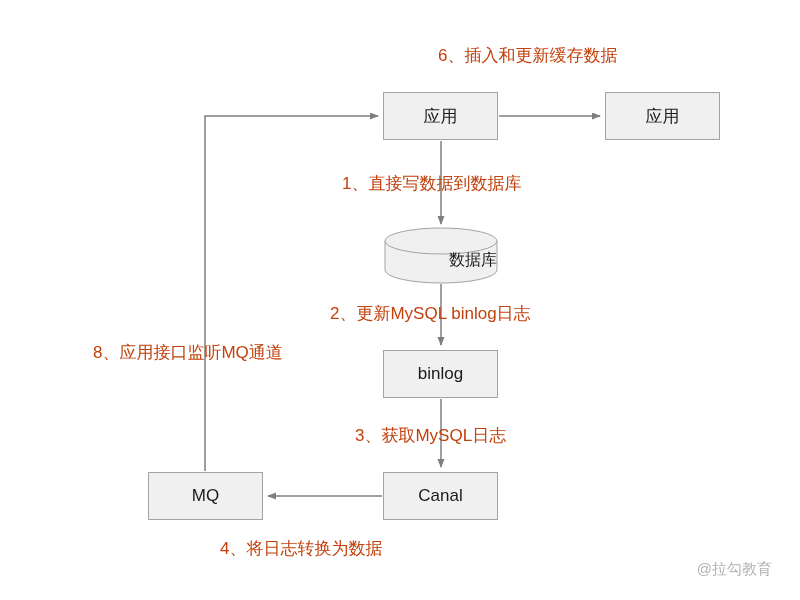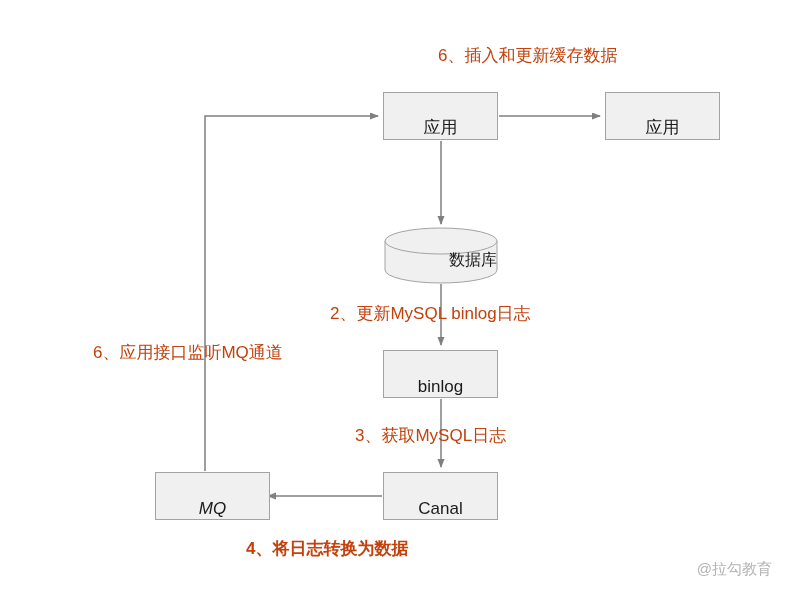--- a/index.html
+++ b/index.html
@@ -21,21 +21,21 @@
     top: 0;
   }
   .node {
     position: absolute;
     width: 115px;
     height: 48px;
     background: #f0f0f0;
     border: 1px solid #a3a3a3;
     box-sizing: border-box;
     display: flex;
-    align-items: flex-end;
+    align-items: center;
     justify-content: center;
     font-size: 17px;
     color: #1a1a1a;
   }
   .cyl-label {
     position: absolute;
     left: 385px;
     top: 250px;
     width: 112px;
     text-align: right;
@@ -99,25 +99,26 @@
   <div class="cyl-label">数据库</div>
 
   <div class="node" style="left:383px; top:350px;">
     <span>binlog</span>
   </div>
 
   <div class="node" style="left:383px; top:472px;">
     <span>Canal</span>
   </div>
 
-  <div class="node" style="left:155px; top:472px;font-style:italic;">
+  <div class="node" style="left:148px; top:472px;">
     <span>MQ</span>
   </div>
 
   <div class="step-label" style="left:438px; top:44px;">6、插入和更新缓存数据</div>
+  <div class="step-label" style="left:342px; top:172px;">1、直接写数据到数据库</div>
   <div class="step-label" style="left:330px; top:302px;">2、更新MySQL binlog日志</div>
   <div class="step-label" style="left:355px; top:424px;">3、获取MySQL日志</div>
-  <div class="step-label" style="left:246px; top:537px;font-weight:bold;">4、将日志转换为数据</div>
-  <div class="step-label" style="left:93px; top:341px;">6、应用接口监听MQ通道</div>
+  <div class="step-label" style="left:220px; top:537px;">4、将日志转换为数据</div>
+  <div class="step-label" style="left:93px; top:341px;">8、应用接口监听MQ通道</div>
 
   <div class="watermark">@拉勾教育</div>
 
 </div>
 
 </body></html>

